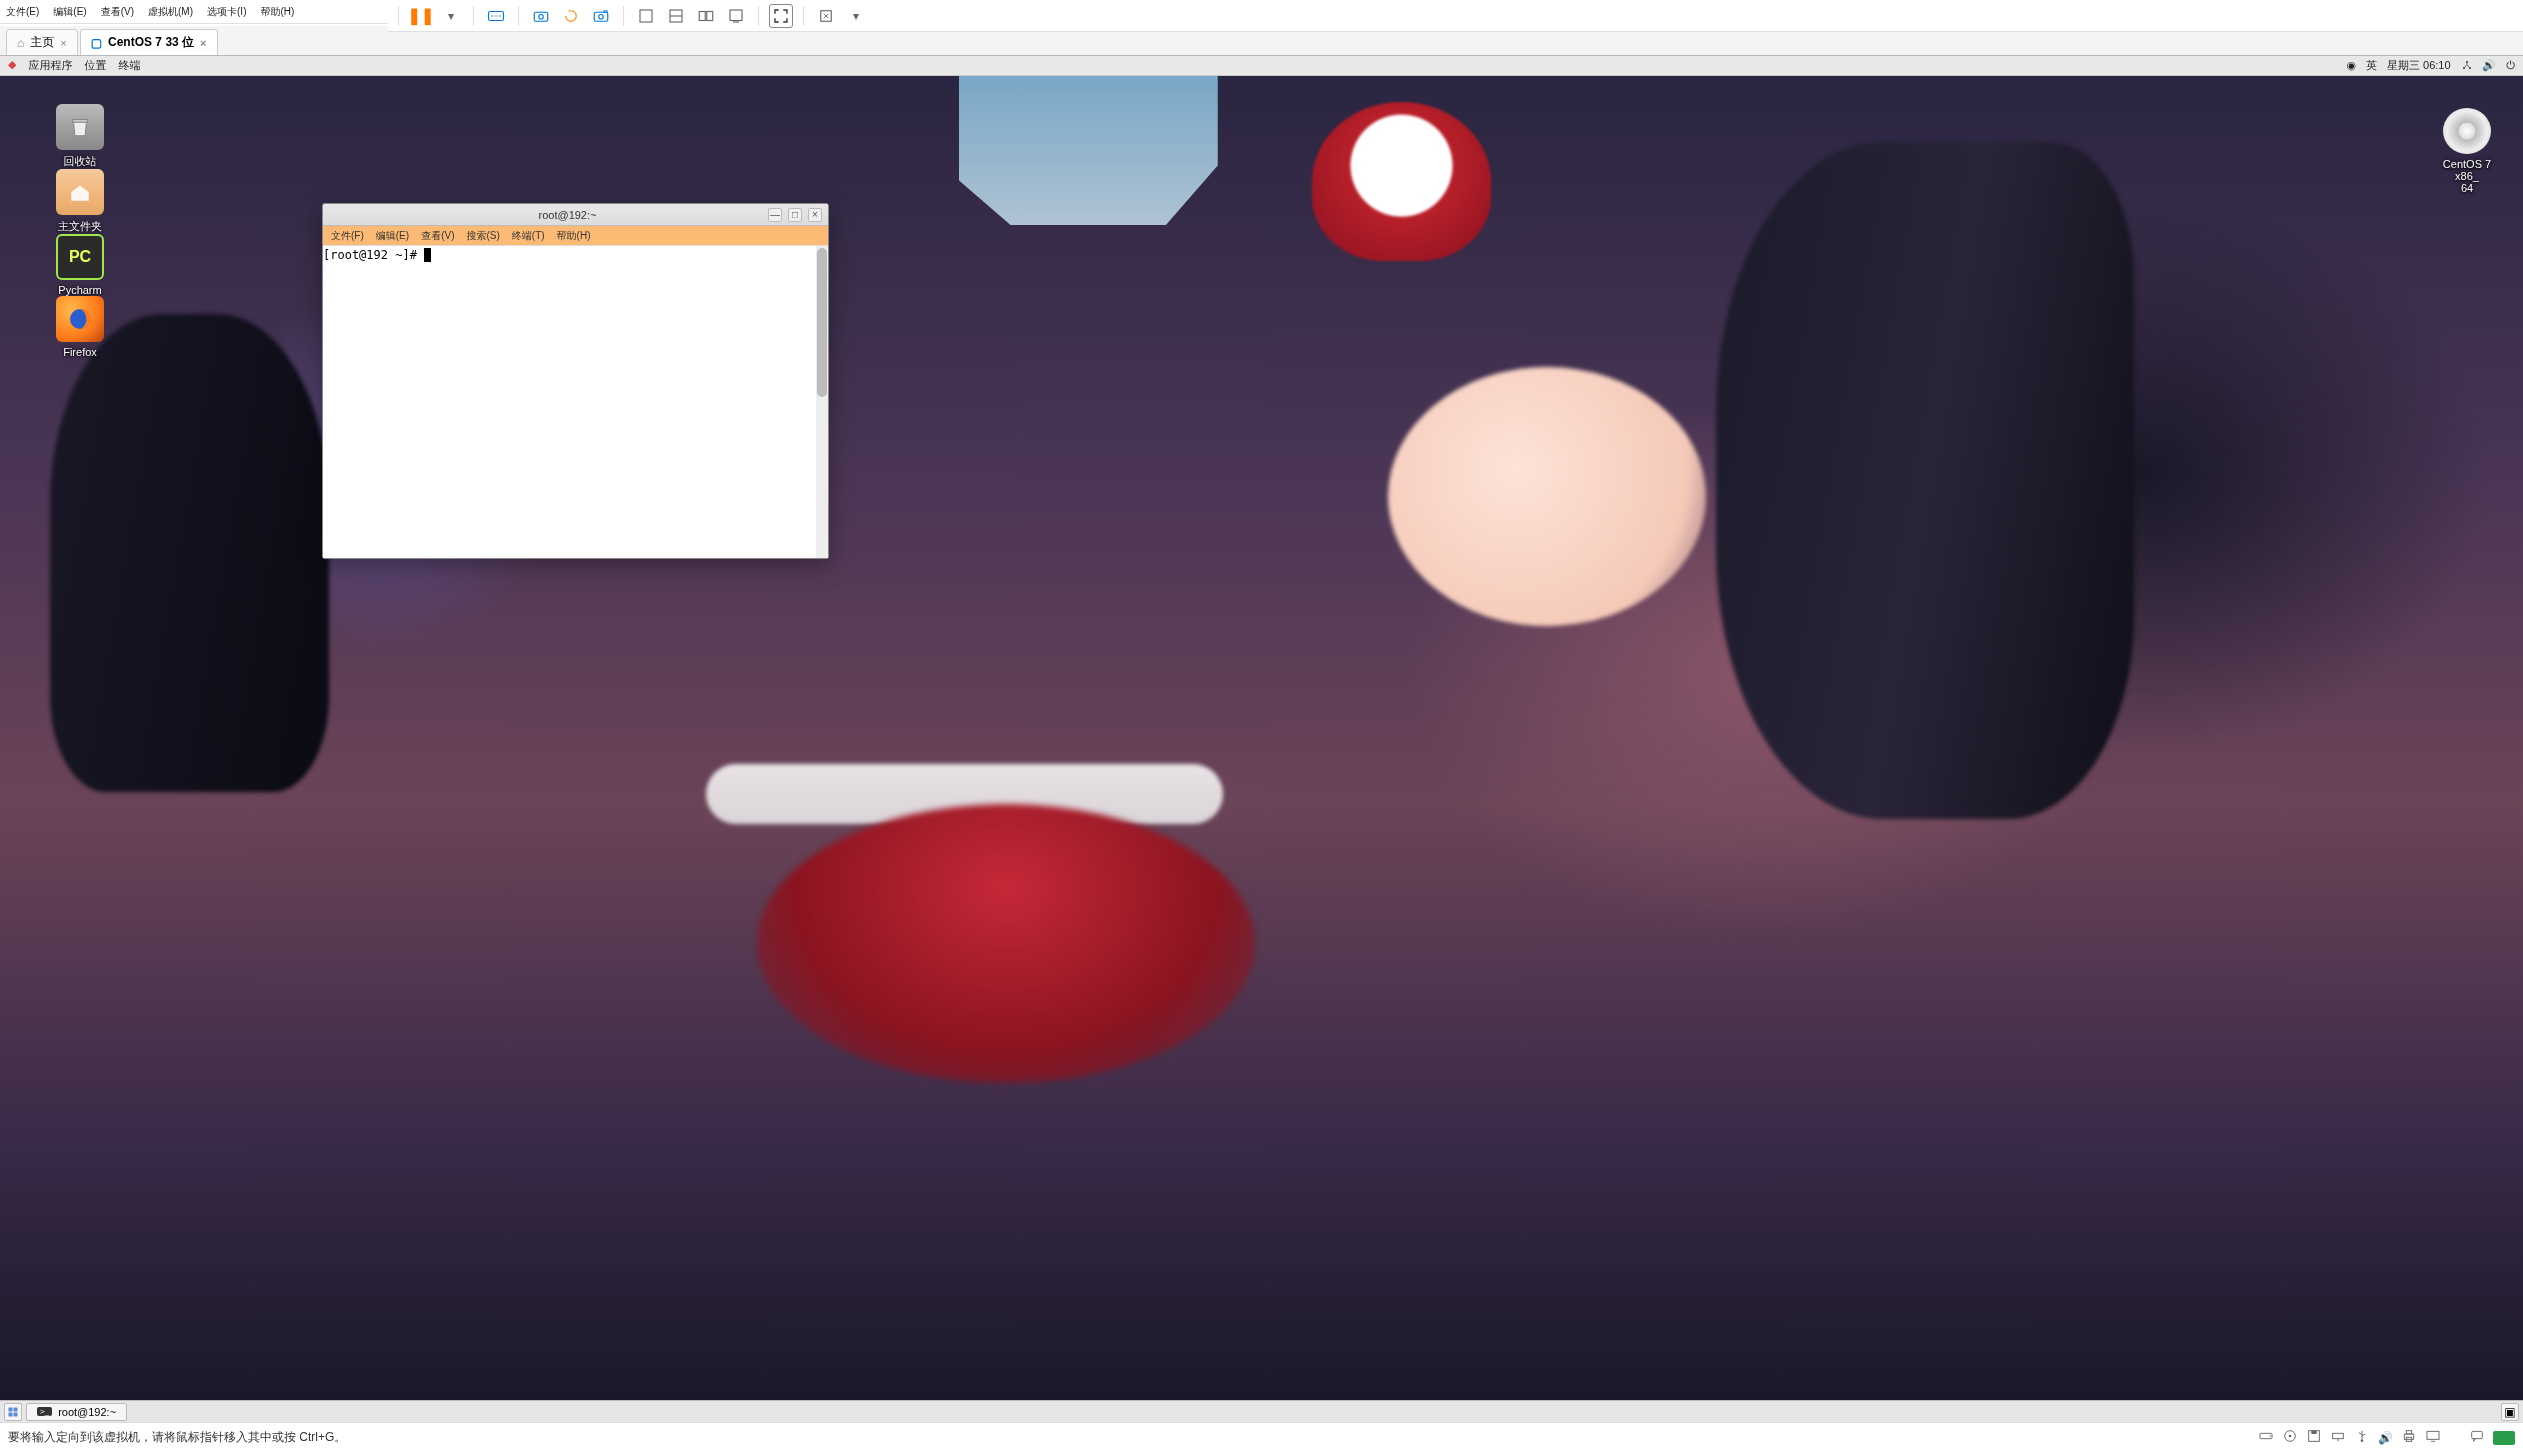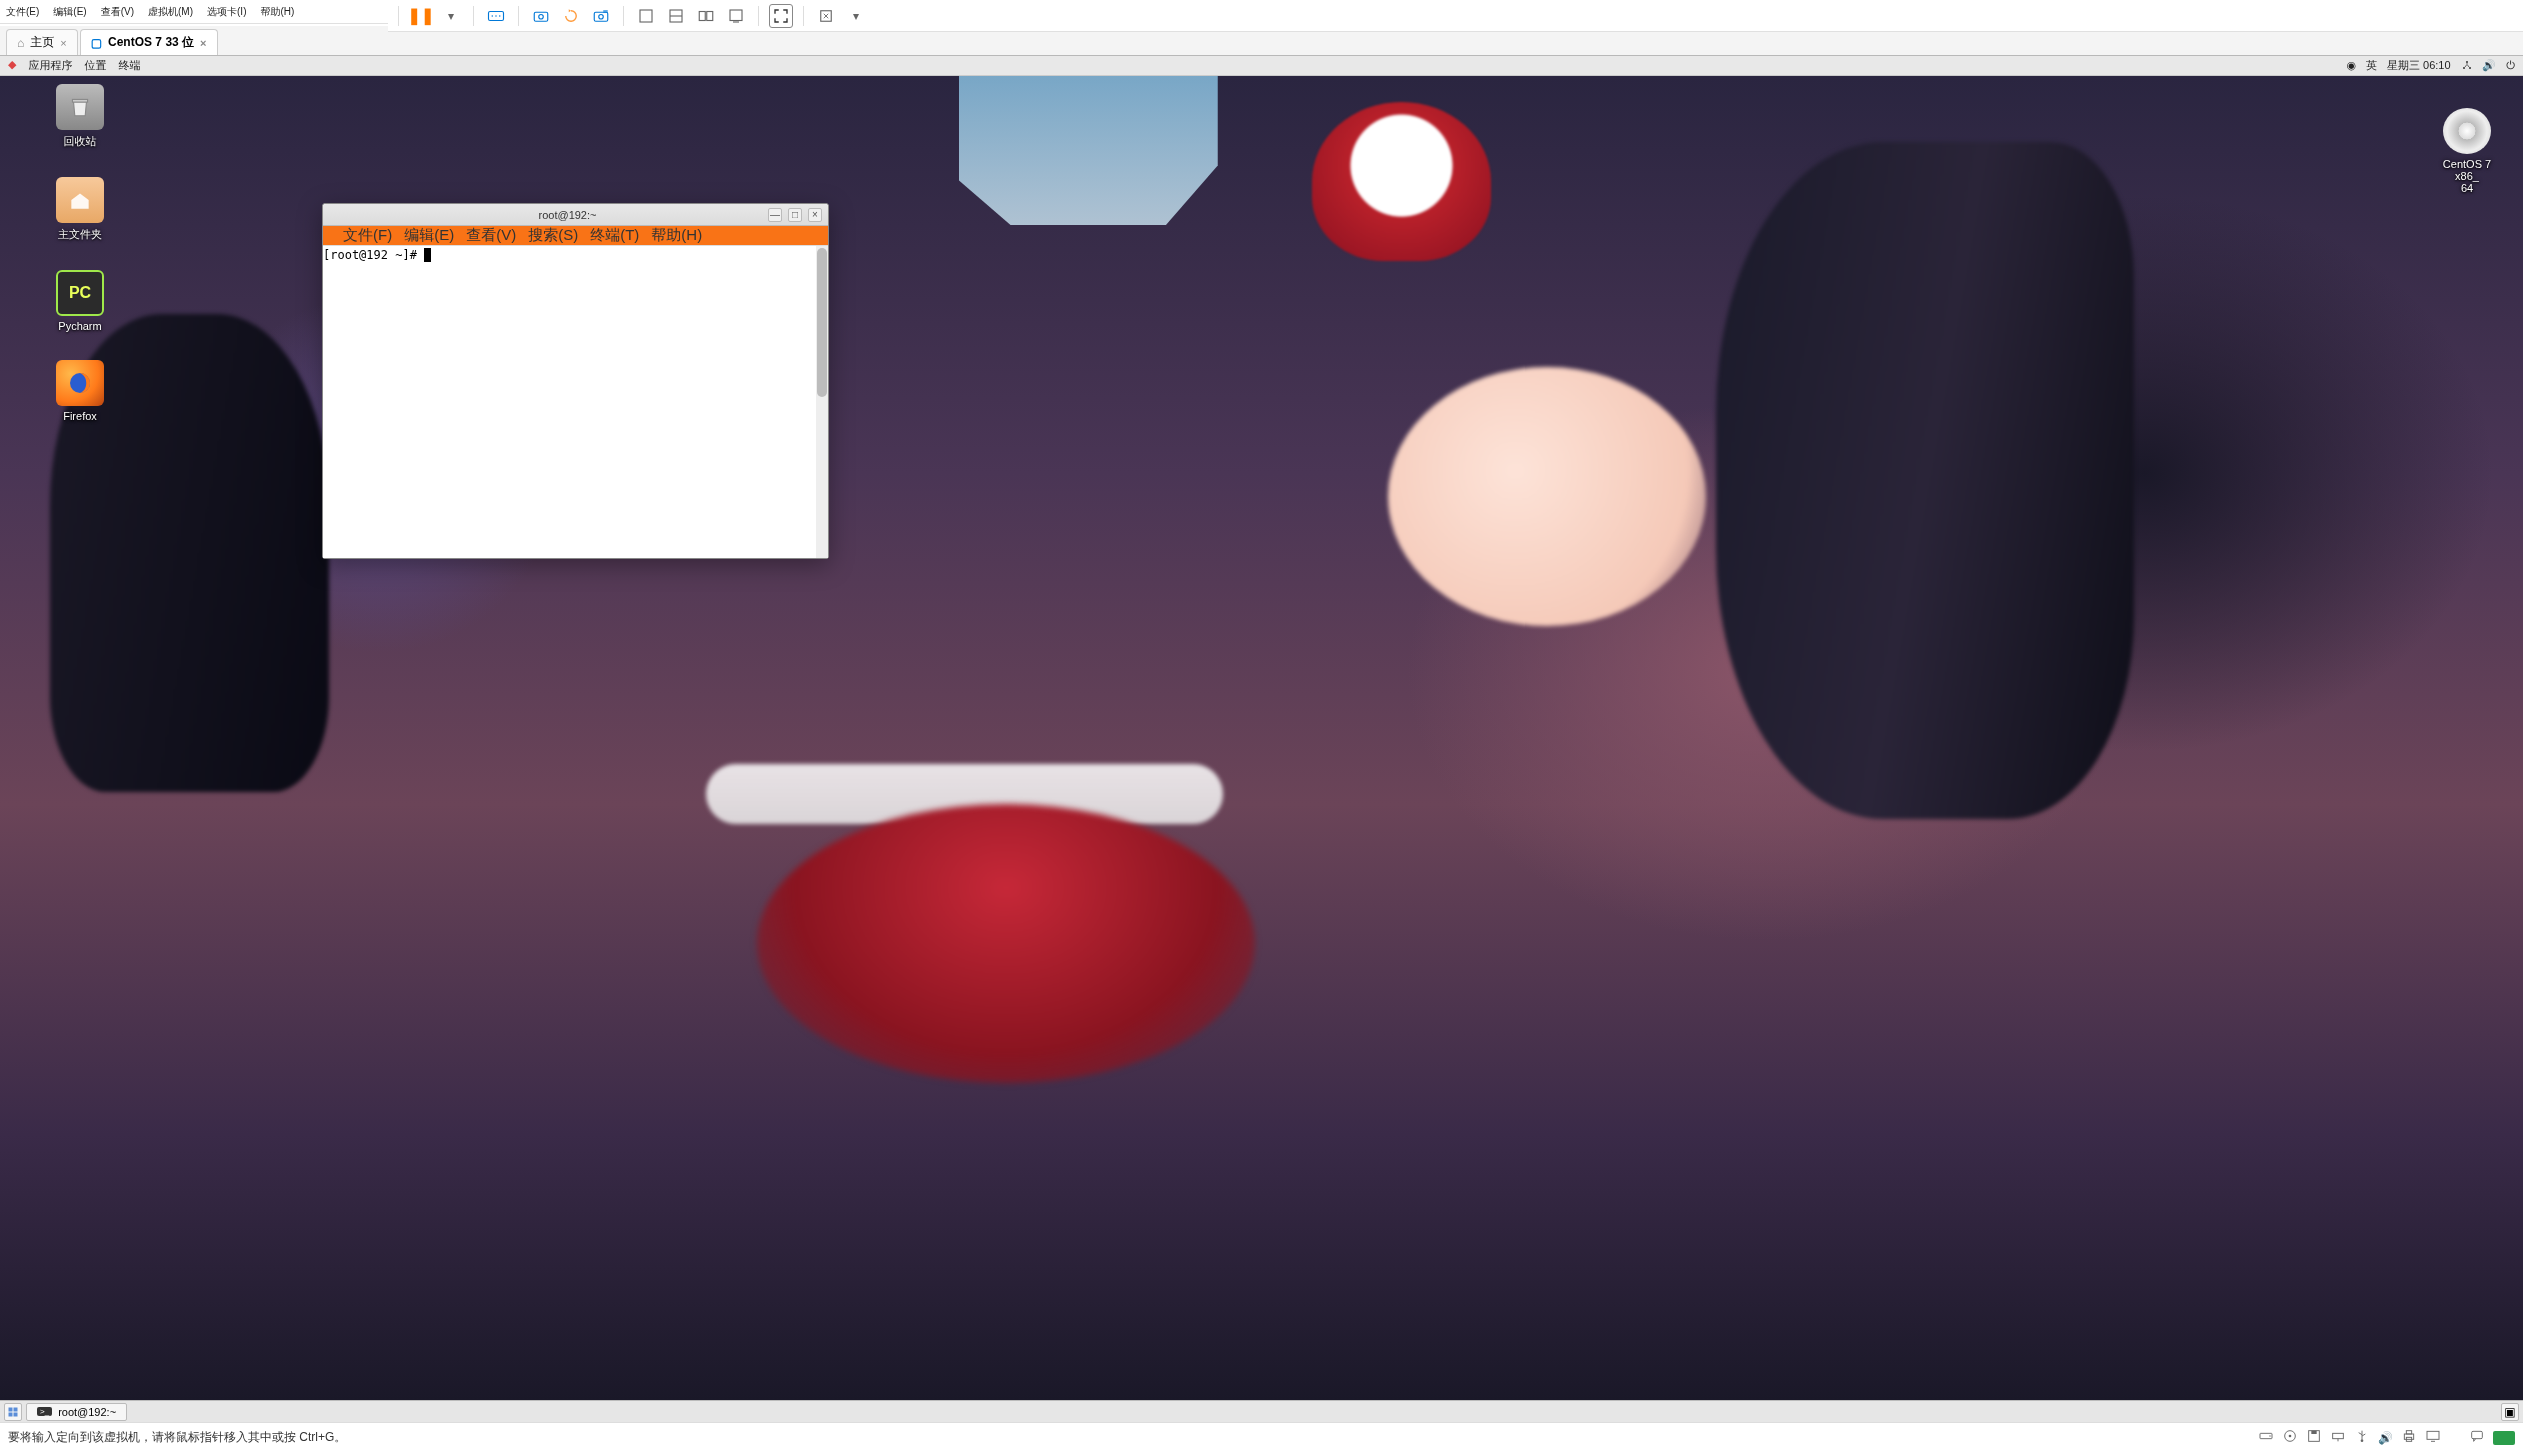--- a/index.html
+++ b/index.html
@@ -28,36 +28,36 @@
       linear-gradient(180deg, #2a2540 0%, #4a3555 30%, #6b4458 55%, #3a2a48 80%, #1a1828 100%);
   }
   .wallpaper-deco { position:absolute; inset:0; pointer-events:none; }
   .wallpaper-deco .hat { position:absolute; top:2%; left:52%; width:179px; height:159px; background: radial-gradient(circle at 50% 40%, #fff 0%, #fff 38%, #b8202a 40%, #8a1020 100%); border-radius:50% 50% 40% 40%; filter:blur(1px); }
   .wallpaper-deco .face { position:absolute; top:22%; left:55%; width:318px; height:259px; background: radial-gradient(circle at 40% 40%, #fde3d8 0%, #f5c9b8 70%, transparent 100%); border-radius:50%; filter:blur(2px); }
   .wallpaper-deco .dress { position:absolute; top:55%; left:30%; width:498px; height:279px; background: radial-gradient(ellipse at 50% 30%, #c62838 0%, #8a1420 60%, transparent 100%); border-radius:50%; filter:blur(3px); }
   .wallpaper-deco .fluff { position:absolute; top:52%; left:28%; width:517px; height:60px; background: linear-gradient(#fff,#eee); border-radius:40px; filter:blur(2px); opacity:.85; }
   .wallpaper-deco .hair { position:absolute; top:5%; left:68%; width:418px; height:677px; background: linear-gradient(100deg, #1a1a2a 0%, #2a2438 50%, #0e0e18 100%); border-radius:40% 20% 30% 40%; filter:blur(2px); }
   .wallpaper-deco .sky { position:absolute; top:0; left:38%; width:259px; height:149px; background: linear-gradient(#8cc7e8,#cde8f5); clip-path: polygon(0 0,100% 0,100% 60%,80% 100%,20% 100%,0 70%); opacity:.8; }
   .wallpaper-deco .legs { position:absolute; top:18%; left:2%; width:279px; height:478px; background: linear-gradient(100deg,#1a1826,#0a0a14); border-radius:40% 40% 20% 20%; filter:blur(2px); }
-  .desktop-icons-left { position: absolute; top: 8px; left: 44px; display: flex; flex-direction: column; gap: 28px; }
+  .desktop-icons-left { position: absolute; top: 28px; left: 44px; display: flex; flex-direction: column; gap: 0; }
   .desktop-icons-right { position: absolute; top: 32px; right: 20px; display: flex; flex-direction: column; gap: 18px; }
   .dicon { width: 72px; display: flex; flex-direction: column; align-items: center; gap: 4px; cursor: pointer; }
   .dicon .glyph { width: 48px; height: 46px; border-radius: 6px; display: flex; align-items: center; justify-content: center; font-size: 22px; }
   .dicon .label { font-size: 11px; color: #fff; text-shadow: 0 1px 2px #000, 0 0 4px #000; text-align: center; white-space: pre-line; }
   .glyph.trash { background: linear-gradient(#bbb,#888); }
   .glyph.folder { background: linear-gradient(#f7c99b,#e8a866); }
   .glyph.pycharm { background: #2b2b2b; color:#e8ff5a; font-weight:bold; font-size:16px; border:2px solid #9fe84a;}
   .glyph.firefox { background: radial-gradient(circle at 30% 30%, #ffb84a, #ff7a1a 60%, #b84510); }
   .glyph.disc { background: radial-gradient(circle at 50% 50%, #fff 0%, #ddd 25%, #bbb 26%, #eee 60%, #ccc 100%); border-radius:50%; }
   .terminal-window { position: absolute; top: 127px; left: 322px; width: 507px; height: 356px; background: #fff; border: 1px solid #888; box-shadow: 0 6px 24px rgba(0,0,0,.35); display: flex; flex-direction: column; border-radius: 3px; }
   .term-titlebar { height: 22px; background: linear-gradient(#e8e8e8,#dcdcdc); display: flex; align-items: center; border-bottom: 1px solid #bbb; border-radius: 3px 3px 0 0; font-size: 11px; }
   .term-titlebar .title { flex: 1; text-align: center; color: #333; }
   .term-titlebar .win-btns { display: flex; gap: 6px; padding: 0 6px; }
   .term-titlebar .win-btn { width: 14px; height: 14px; display:flex; align-items:center; justify-content:center; font-size:10px; color:#555; cursor:pointer; border:1px solid #bbb; border-radius:2px; background:#f0f0f0;}
-  .term-menubar { height: 20px; background: #f97316; display: flex; align-items: center; gap: 12px; padding: 0 20px; font-size: 15px; color: #333; border-bottom: 1px solid #ddd; }
+  .term-menubar { height: 20px; background: #fdba74; display: flex; align-items: center; gap: 12px; padding: 0 8px; font-size: 10px; color: #333; border-bottom: 1px solid #ddd; }
   .term-body { flex: 1; background: #fff; color: #000; font-family: "DejaVu Sans Mono","Courier New",monospace; font-size: 12px; padding: 2px 0; position: relative; }
   .term-body .prompt-line { white-space: pre; }
   .term-body .cursor { display: inline-block; width: 7px; height: 14px; background: #000; vertical-align: text-bottom; animation: blink 1s steps(1) infinite; }
   @keyframes blink { 50% { opacity: 0; } }
   .term-scrollbar { position:absolute; right:0; top:0; bottom:0; width:12px; background:#eee; }
   .term-thumb { position:absolute; right:1px; top:2px; width:10px; height:149px; background:#bcbcbc; border-radius:5px; }
   .gnome-taskbar { position: absolute; left: 0; right: 0; bottom: 0; height: 22px; background: #e6e6e6; border-top: 1px solid #bbb; display: flex; align-items: center; padding: 0 4px; gap: 4px; }
   .gnome-taskbar .tb-app { height: 18px; padding: 0 10px; display:flex; align-items:center; gap:6px; font-size:11px; background:#f6f6f6; border:1px solid #bbb; border-radius:2px; cursor:pointer;}
   .gnome-taskbar .spacer { flex:1; }
   .show-desktop-btn { width:18px; height:18px; display:flex; align-items:center; justify-content:center; border:1px solid #bbb; border-radius:2px; background:#f6f6f6; cursor:pointer;}

